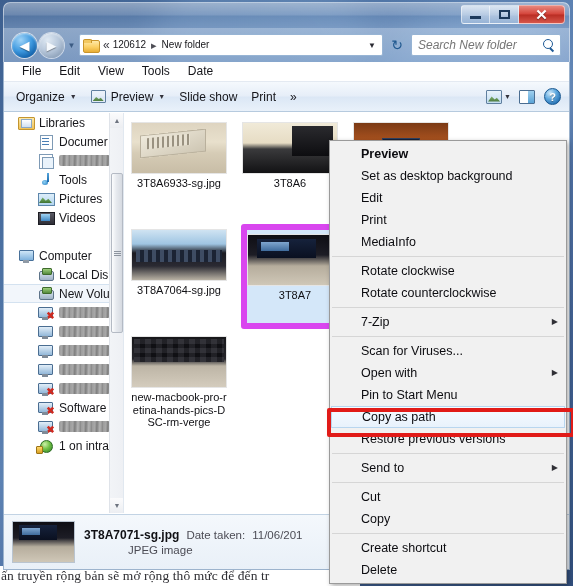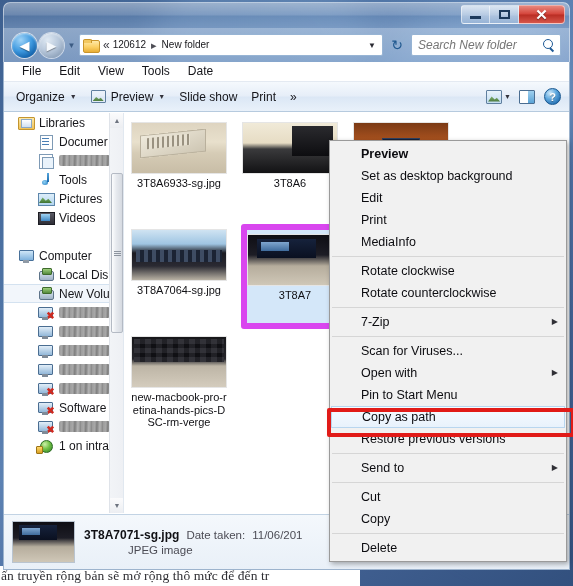--- a/index.html
+++ b/index.html
@@ -878,17 +878,20 @@
     </div>
     <div class="ctx-sep"></div>
     <div class="ctx-item">
       <span>Cut</span>
     </div>
     <div class="ctx-item">
       <span>Copy</span>
     </div>
     <div class="ctx-sep"></div>
     <div class="ctx-item">
+      <span>Create shortcut</span>
+    </div>
+    <div class="ctx-item">
       <span>Delete</span>
     </div>
   </div>
 
 <div id="redbox" style="border-color: rgb(225, 27, 24);"></div>
 
 </body></html>

